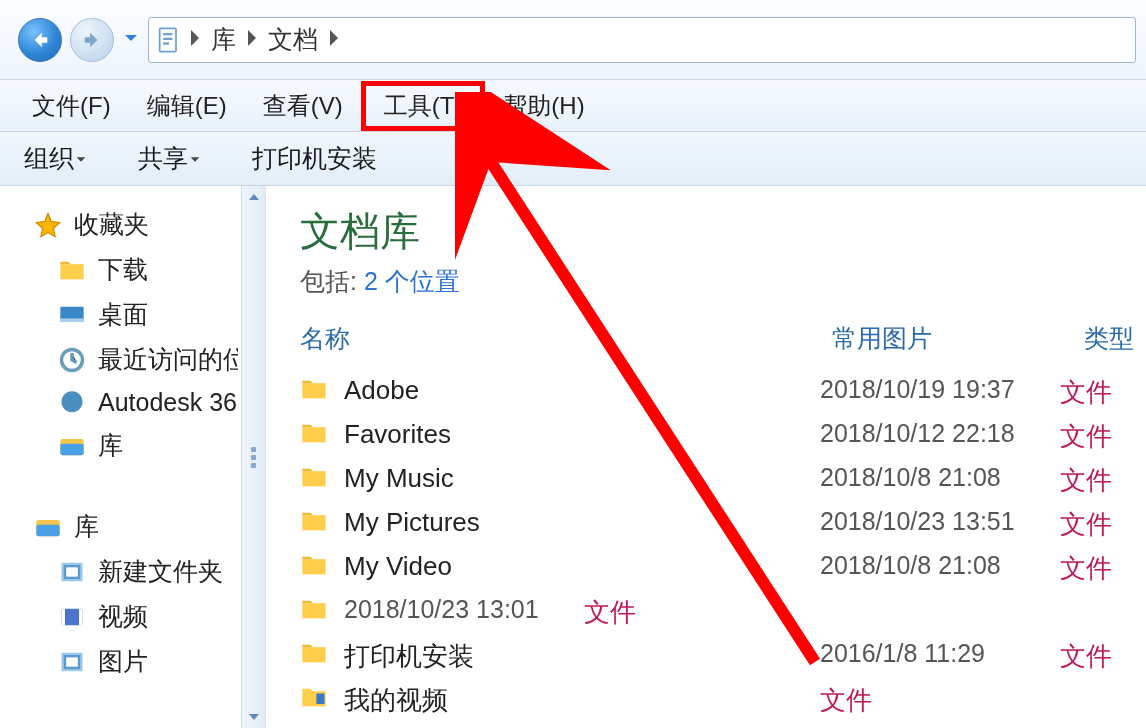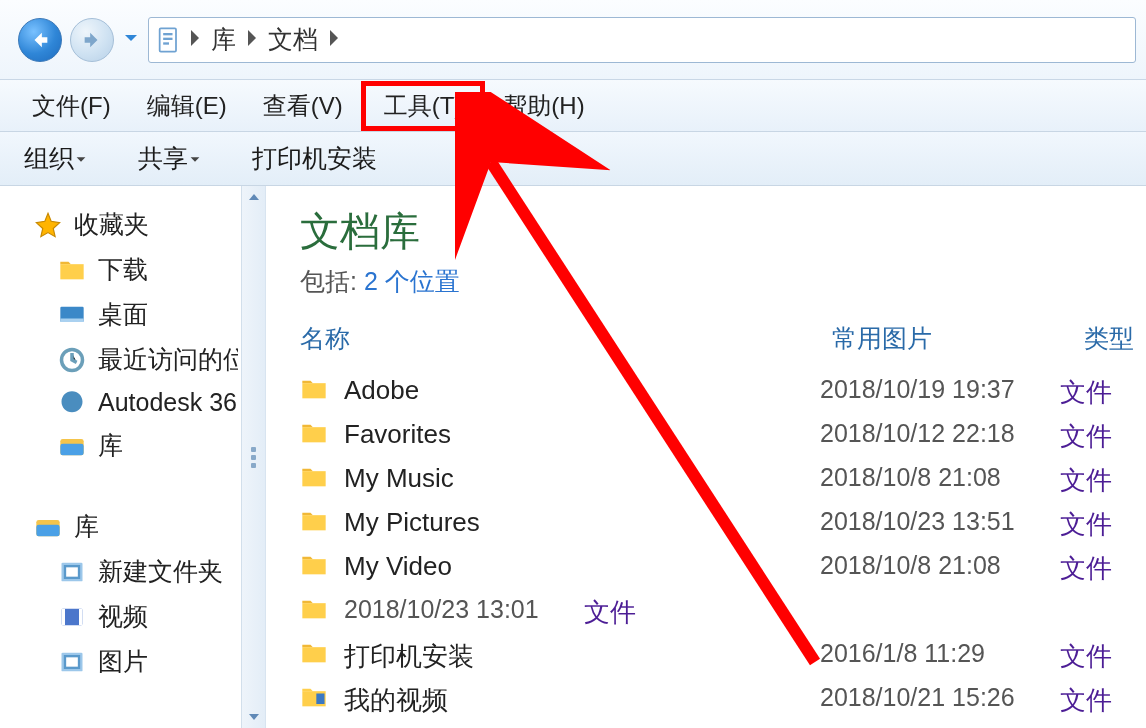--- a/index.html
+++ b/index.html
@@ -49,21 +49,21 @@
 .lib-sub .link { color:#2a74d0; }
 .columns { display:flex; font-size:25px; color:#2a6aa8; border-bottom:0; padding-bottom:8px;gap:12px; }
 .col-name { flex:0 0 520px; }
 .col-date { flex:0 0 240px; }
 .col-type { flex:1; }
 .rows { margin-top:12px; }
 .row { display:flex; font-size:26px; color:#222; height:44px; }
 .row .icon { margin-right:16px; }
 .row .r-name { flex:0 0 476px; }
 .row .r-date { flex:0 0 240px; color:#555; font-size:25px; }
-.row .r-type { flex:1; color:#4c1d95; }
+.row .r-type { flex:1; color:#be185d; }
 
 
 .arrow-annot { position:absolute; left:455px; top:92px; width:400px; height:600px; pointer-events:none; }
 
 
 svg.folder path { fill:#ffcf4b; }
 svg.folder .tab { fill:#f1b836; }
 svg.star path { fill:#ffb400; stroke:#c78800; stroke-width:1; }
 svg.libico .body { fill:#4aa0e6; } svg.libico .fold{ fill:#f4c44b; }
 svg.desktop rect { fill:#3b88c8; } svg.desktop .bar{ fill:#aad1f0; }
@@ -350,21 +350,20 @@
         </div>
         <div class="row">
           <span class="icon">
             <svg class="vidfolder" viewBox="0 0 24 24">
               <path class="body" d="M2 7h20v13H2z"></path>
               <path class="body" d="M2 5h7l2 2h-9z" fill="#f1b836"></path>
               <rect class="strip" x="14" y="9" width="7" height="9"></rect>
             </svg>
           </span>
           <span class="r-name">我的视频</span>
-          <span class="r-date">2018/10/21 15:26</span>
           <span class="r-type">文件</span>
         </div>
       </div>
   </div>
 </div>
 
 <svg class="arrow-annot" viewBox="0 0 400 600">
   <defs>
     <marker id="ah" markerWidth="24" markerHeight="24" refX="6" refY="12" orient="auto">
       <path d="M0 4 L18 12 L0 20 L6 12 Z" fill="#ff0000"></path>

